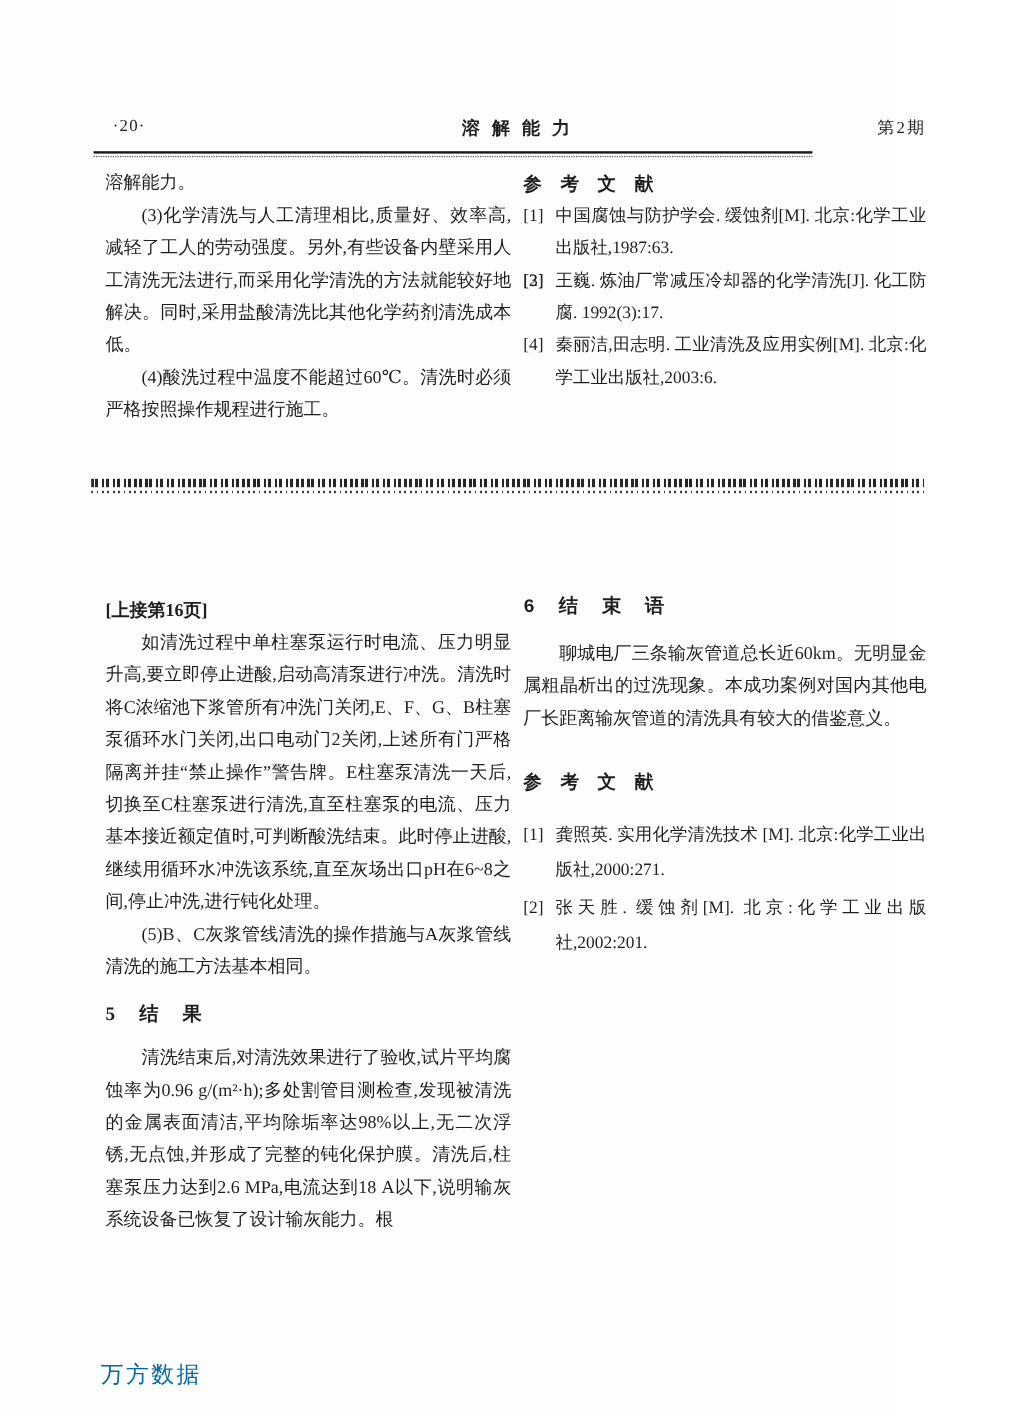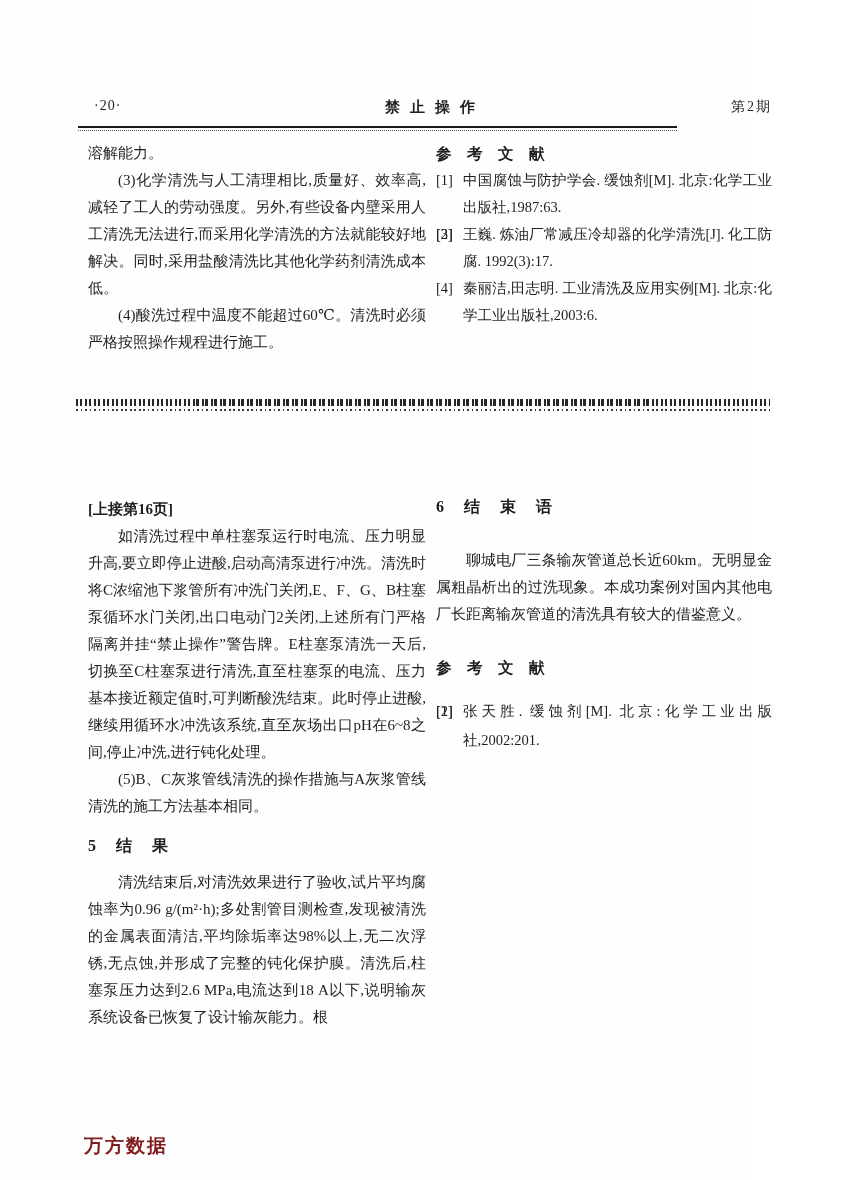--- a/index.html
+++ b/index.html
@@ -63,40 +63,40 @@
       repeating-linear-gradient(90deg,#262626 0 2px,rgba(0,0,0,0) 2px 3.5px,#262626 3.5px 6px,rgba(0,0,0,0) 6px 9px),
       repeating-linear-gradient(90deg,#3c3c3c 0 1.5px,rgba(0,0,0,0) 1.5px 4.5px);
     background-size:auto 7px,auto 2px;
     background-position:0 0,0 10px;
     background-repeat:repeat-x,repeat-x;
   }
 
   
   .watermark{
     position:absolute;left:84px;top:1133px;
-    font-size:19px;font-weight:700;color:#7f1d1d;
+    font-size:19px;font-weight:400;color:#0369a1;
     letter-spacing:2px;filter:blur(0.3px);
   }
 
   
   .top-left  {top:140px;left:88px; width:338px;}
   .top-right {top:140px;left:436px;width:336px;}
   .bottom-left {top:452px;left:88px; width:338px;margin-top:44px;}
   .bottom-right{top:479px;left:436px;width:336px;}
   .bottom-right .ref-heading{margin:26px 0 16px;}
-  .bottom-right .sec-heading{margin:14px 0 27px;}
+  .bottom-right .sec-heading{margin:14px 0 12px;font-family:Liberation Mono, monospace;}
 </style>
 </head>
 <body>
 
 <div class="page">
 
   <div class="header-row">
     <span class="page-number">·20·</span>
-    <span class="journal-title">禁止操作</span>
+    <span class="journal-title">溶解能力</span>
     <span class="issue-label">第2期</span>
   </div>
   <div class="header-rule"></div>
 
   <div class="col top-left">
     <p class="lead">溶解能力。</p>
     <div>
         <div class="para">(3)化学清洗与人工清理相比,质量好、效率高,减轻了工人的劳动强度。另外,有些设备内壁采用人工清洗无法进行,而采用化学清洗的方法就能较好地解决。同时,采用盐酸清洗比其他化学药剂清洗成本低。</div>
         <div class="para">(4)酸洗过程中温度不能超过60℃。清洗时必须严格按照操作规程进行施工。</div>
       </div>
@@ -122,20 +122,20 @@
       </div>
     <p class="sec-heading">5　结　果</p>
     <p class="para">清洗结束后,对清洗效果进行了验收,试片平均腐蚀率为0.96 g/(m²·h);多处割管目测检查,发现被清洗的金属表面清洁,平均除垢率达98%以上,无二次浮锈,无点蚀,并形成了完整的钝化保护膜。清洗后,柱塞泵压力达到2.6 MPa,电流达到18 A以下,说明输灰系统设备已恢复了设计输灰能力。根</p>
   </div>
 
   <div class="col bottom-right">
     <p class="sec-heading">6　结　束　语</p>
     <p class="para">聊城电厂三条输灰管道总长近60km。无明显金属粗晶析出的过洗现象。本成功案例对国内其他电厂长距离输灰管道的清洗具有较大的借鉴意义。</p>
     <p class="ref-heading">参　考　文　献</p>
     <div class="refs refs-loose">
-        <div class="ref"><span class="ref-label">[1]</span></div>
+        <div class="ref"><span class="ref-label">[1]</span><span class="ref-text">龚照英. 实用化学清洗技术 [M]. 北京:化学工业出版社,2000:271.</span></div>
         <div class="ref"><span class="ref-label">[2]</span><span class="ref-text">张天胜. 缓蚀剂[M]. 北京:化学工业出版社,2002:201.</span></div>
       </div>
   </div>
 
   <div class="watermark">万方数据</div>
 
 </div>
 
 </body></html>

